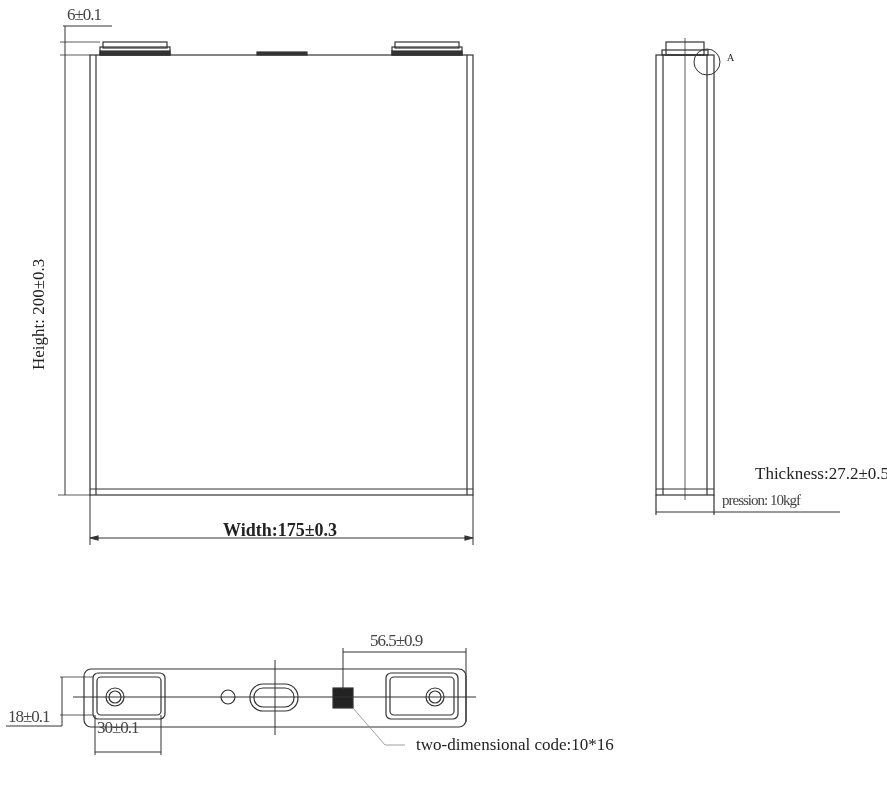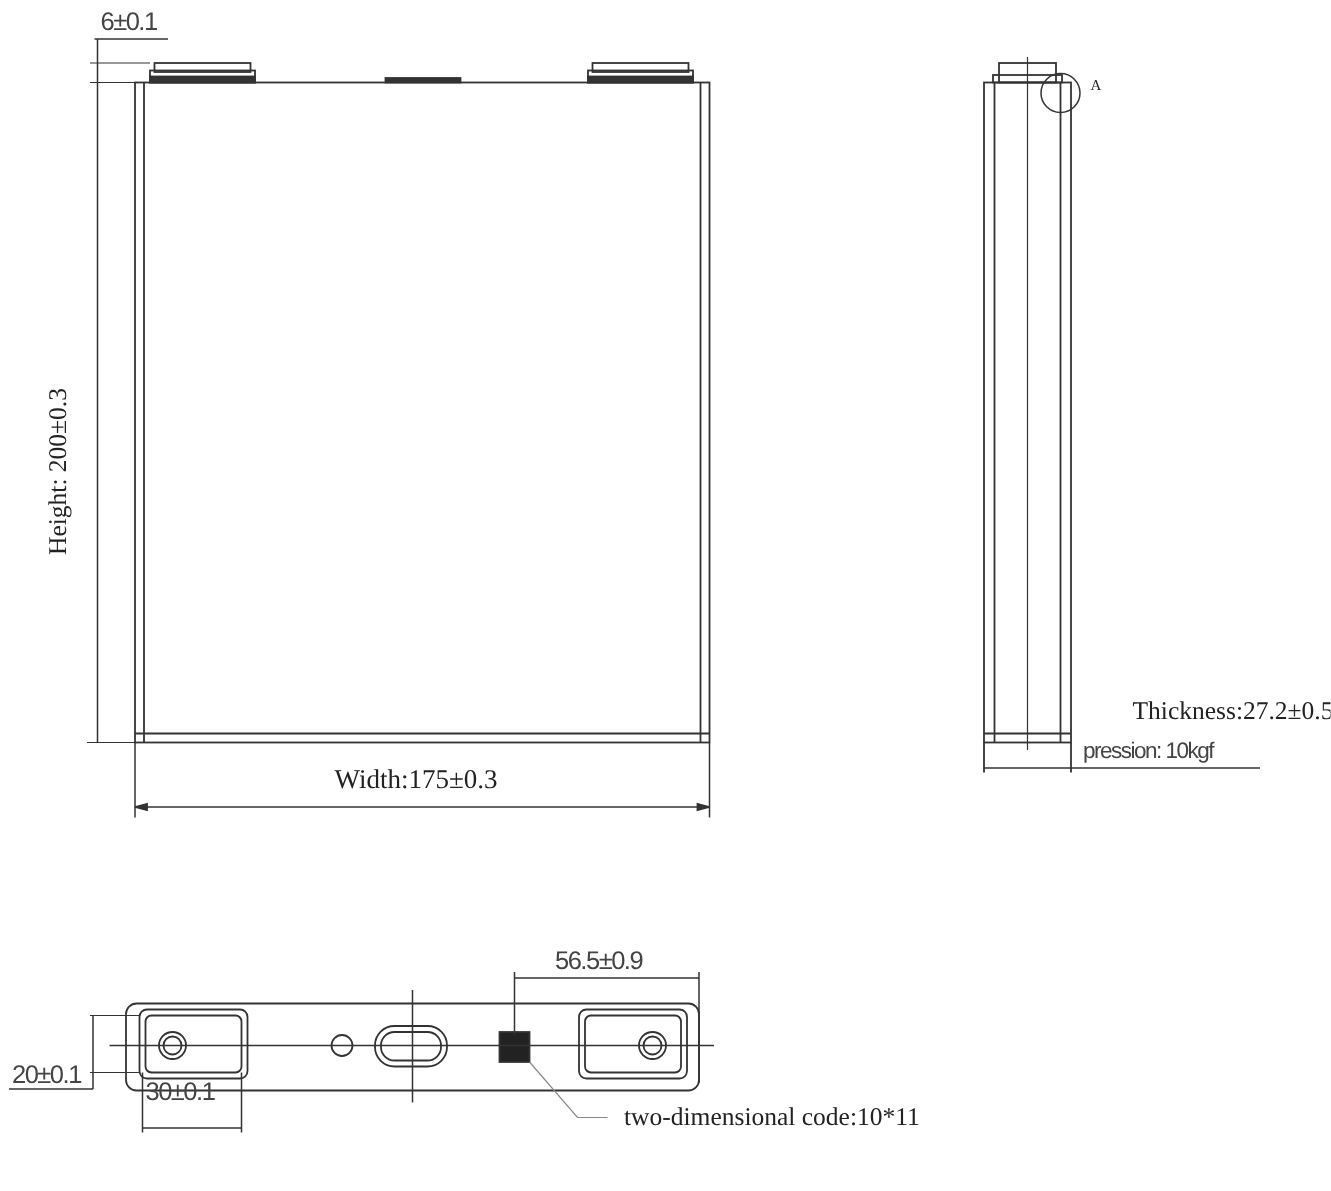--- a/index.html
+++ b/index.html
@@ -1,19 +1,19 @@
 <!DOCTYPE html>
 <html><head>
 <meta charset="utf-8">
 <style>
   html,body{margin:0;padding:0;background:#fff;}
   body{width:887px;height:794px;position:relative;overflow:hidden;font-family:"Liberation Serif",serif;color:#222;}
   svg{position:absolute;left:0;top:0;}
   .lbl{position:absolute;white-space:nowrap;line-height:1;}
-  .mono{font-family:Liberation Sans, sans-serif;letter-spacing:-1px;color:#444;}
+  .mono{font-family:Liberation Serif, serif;letter-spacing:-1px;color:#444;}
 </style>
 </head>
 <body>
 
 <svg width="887" height="794" viewBox="0 0 887 794">
   <g stroke="#333" fill="none" stroke-width="1.2">
 
     <g>
 
       <rect x="90" y="55" width="383" height="440"></rect>
@@ -83,22 +83,22 @@
       <line x1="95" y1="715" x2="95" y2="755" stroke-width="1"></line>
       <line x1="161" y1="715" x2="161" y2="755" stroke-width="1"></line>
       <line x1="95" y1="752" x2="161" y2="752" stroke-width="1"></line>
       <polyline points="353,708 385,745 405,745" stroke="#888" stroke-width="0.8"></polyline>
     </g>
   </g>
 </svg>
 
 <div class="lbl mono" style="left:67px;top:6px;font-size:17px;">6±0.1</div>
 <div class="lbl" style="left:30px;top:370px;font-size:17px;transform:rotate(-90deg);transform-origin:left top;">Height: 200±0.3</div>
-<div class="lbl" style="left:223px;top:510px;font-size:18px;">Width:175±0.3</div>
+<div class="lbl" style="left:223px;top:521px;font-size:18px;font-weight:bold;">Width:175±0.3</div>
 
 <div class="lbl" style="left:727px;top:53px;font-size:10px;">A</div>
 <div class="lbl" style="left:731px;top:465px;font-size:17px;margin-left:24px;">Thickness:27.2±0.5</div>
 <div class="lbl mono" style="left:722px;top:493px;font-size:15px;text-align:center;">pression: 10kgf</div>
 
 <div class="lbl mono" style="left:370px;top:632px;font-size:17px;">56.5±0.9</div>
-<div class="lbl mono" style="left:8px;top:708px;font-size:17px;">20±0.1</div>
+<div class="lbl mono" style="left:8px;top:708px;font-size:17px;">18±0.1</div>
 <div class="lbl mono" style="left:97px;top:719px;font-size:17px;">30±0.1</div>
-<div class="lbl" style="left:416px;top:736px;font-size:17px;">two-dimensional code:10*11</div>
+<div class="lbl" style="left:416px;top:736px;font-size:17px;">two-dimensional code:10*16</div>
 
 </body></html>

